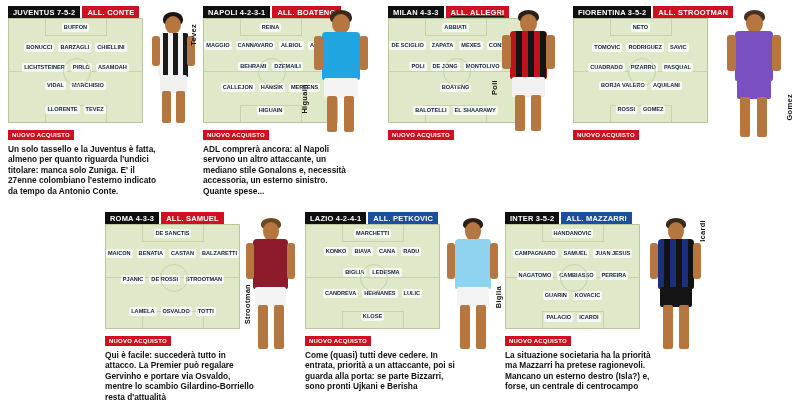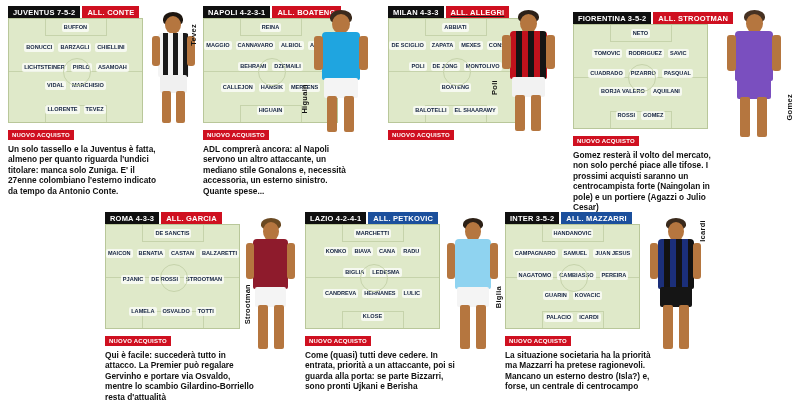--- a/index.html
+++ b/index.html
@@ -233,21 +233,21 @@
       <div class="torso" style="left:20px;top:25px;width:37px;height:48px;background:repeating-linear-gradient(90deg,#c1121c 0 6px,#141414 6px 12px);"></div>
       <div class="armL" style="left:12px;top:29px;width:9px;height:34px;"></div>
       <div class="armR" style="left:56px;top:29px;width:9px;height:34px;"></div>
       <div class="shorts" style="left:22px;top:71px;width:33px;height:20px;background:#f2f2f2;"></div>
       <div class="legL" style="left:25px;top:89px;width:10px;height:36px;background:#b5763f;"></div>
       <div class="legR" style="left:41px;top:89px;width:10px;height:36px;background:#b5763f;"></div>
     </div>
     <div class="nm" style="left:0;top:74px;">Poli</div>
   </div>
 
-  <div class="team" style="left:573px;top:12px;">
+  <div class="team" style="left:573px;top:6px;">
     <div class="hdr">
       <div class="name">FIORENTINA 3-5-2</div>
       <div class="coach">ALL. STROOTMAN</div>
     </div>
     <div class="pitch">
       <div class="box top"></div>
       <div class="box bot"></div>
       <div class="row" style="top:4px;">
         <span class="p">NETO</span>
       </div>
@@ -264,41 +264,40 @@
       <div class="row" style="top:62px;">
         <span class="p">BORJA VALERO</span>
         <span class="p">AQUILANI</span>
       </div>
       <div class="row" style="top:86px;">
         <span class="p">ROSSI</span>
         <span class="p">GOMEZ</span>
       </div>
     </div>
     <div class="acq">NUOVO ACQUISTO</div>
-    <div class="blurb">Gomez resterà il volto del mercato, non solo perché piace alle tifose. I prossimi acquisti saranno un centrocampista forte (Naingolan in pole) e un portiere (Agazzi o Julio Cesar)</div>
   </div>
 
   <div class="photo" style="left:714px;top:6px;width:80px;height:140px;">
     <div class="fig">
       <div class="hair" style="left:30px;top:4px;width:21px;height:13px;background:#463122;"></div>
       <div class="head" style="left:32px;top:8px;width:17px;height:19px;"></div>
       <div class="torso" style="left:21px;top:25px;width:38px;height:50px;background:#7a4fbf;"></div>
       <div class="armL" style="left:13px;top:29px;width:9px;height:36px;"></div>
       <div class="armR" style="left:58px;top:29px;width:9px;height:36px;"></div>
       <div class="shorts" style="left:23px;top:73px;width:34px;height:20px;background:#7a4fbf;"></div>
       <div class="legL" style="left:26px;top:91px;width:10px;height:40px;background:#b5763f;"></div>
       <div class="legR" style="left:43px;top:91px;width:10px;height:40px;background:#b5763f;"></div>
     </div>
     <div class="nm" style="right:0;top:88px;">Gomez</div>
   </div>
 
   <div class="team" style="left:105px;top:212px;">
     <div class="hdr">
       <div class="name">ROMA 4-3-3</div>
-      <div class="coach">ALL. GARCIA</div>
+      <div class="coach">ALL. SAMUEL</div>
     </div>
     <div class="pitch">
       <div class="box top"></div>
       <div class="box bot"></div>
       <div class="row" style="top:4px;">
         <span class="p">DE SANCTIS</span>
       </div>
       <div class="row" style="top:24px;">
         <span class="p">MAICON</span>
         <span class="p">BENATIA</span>

